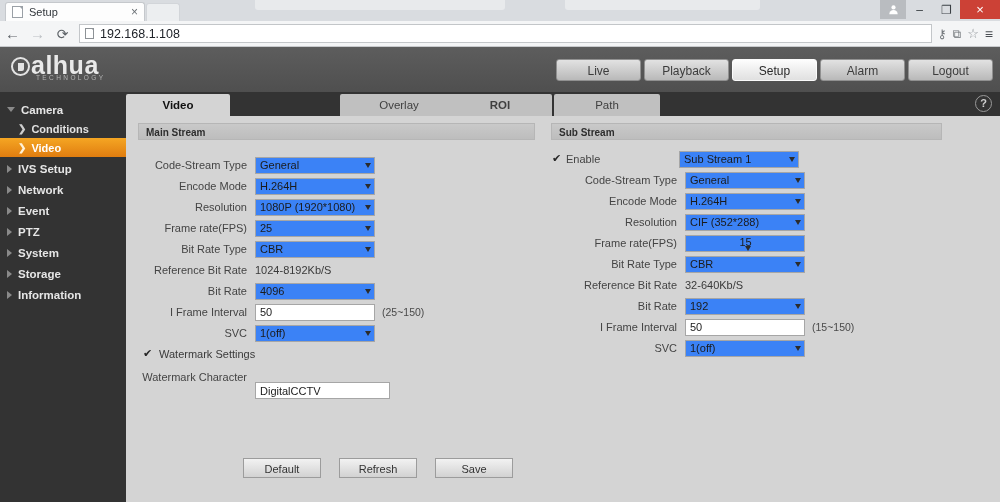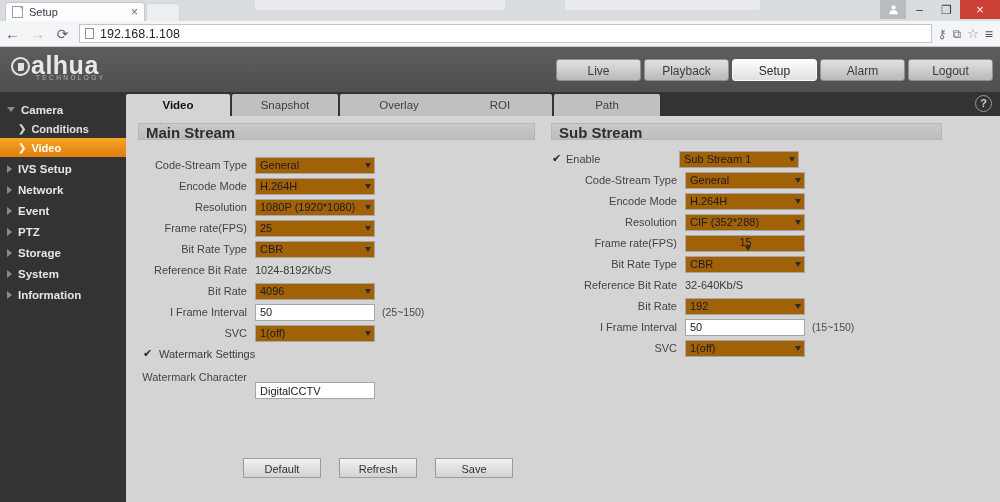--- a/index.html
+++ b/index.html
@@ -191,37 +191,37 @@
     width: 17px; height: 17px; border-radius: 50%;
     border: 1.5px solid #9a9a9a; color: #cfcfcf;
     font-size: 11px; line-height: 14px; text-align: center;
     font-weight: bold; cursor: pointer;
   }
 
   .panel-title {
     position: absolute; height: 17px; line-height: 17px;
     background: linear-gradient(#c9c9c9, #bdbdbd);
     border: 1px solid #b6b6b6;
-    font-size: 15px; font-weight: bold; color: #2e2e2e;
+    font-size: 10px; font-weight: bold; color: #2e2e2e;
     padding-left: 7px;
   }
 
   .frow {
     position: absolute; height: 18px;
     display: flex; align-items: center;
   }
   .flabel {
     font-size: 11px; color: #444444; text-align: right;
     padding-right: 8px; white-space: nowrap;
   }
   .fstatic { font-size: 11px; color: #3a3a3a; white-space: nowrap; }
   .fhint { font-size: 10.5px; color: #4a4a4a; margin-left: 7px; white-space: nowrap; }
 
   .sel-box {
-    height: 17px; background: #a16207; border: 1px solid #a6a6a6;
+    height: 17px; background: #3b82f6; border: 1px solid #a6a6a6;
     display: flex; align-items: center; justify-content: space-between;
     padding: 0 3px 0 4px; cursor: pointer; position: relative; text-align: center;
   }
   .sel-val { font-size: 11px; color: #1b1b1b; white-space: nowrap; overflow: hidden; }
   .sel-arrow {
     width: 0; height: 0; flex: 0 0 auto; margin-left: 4px;
     border-left: 3.5px solid transparent; border-right: 3.5px solid transparent;
     border-top: 5px solid #2b2b2b;
   }
   .txt-box {
@@ -328,39 +328,38 @@
     <div class="side-item lvl1">
       <span class="caret-right"></span>
       <span>Event</span>
     </div>
     <div class="side-item lvl1">
       <span class="caret-right"></span>
       <span>PTZ</span>
     </div>
     <div class="side-item lvl1">
       <span class="caret-right"></span>
+      <span>System</span>
+    </div>
+    <div class="side-item lvl1">
+      <span class="caret-right"></span>
       <span>Storage</span>
-    </div>
-    <div class="side-item lvl1">
-      <span class="caret-right"></span>
-      <span>System</span>
     </div>
     <div class="side-item lvl1">
       <span class="caret-right"></span>
       <span>Information</span>
     </div>
   </div>
 
   <div class="content">
 
     <div class="tabbar">
       <div class="ctab active" style="left:0px;width:104px;">Video</div>
-      <div class="ctab" style="left:106px;width:106px;">Snapshot</div>
       <div class="ctab" style="left:214px;width:118px;">Overlay</div>
-      <div class="ctab" style="left:322px;width:104px;">ROI</div>
+      <div class="ctab" style="left:322px;width:104px;font-weight:bold;">ROI</div>
       <div class="ctab" style="left:428px;width:106px;">Path</div>
       <div class="help-icon">?</div>
     </div>
 
     <div class="panel-title" style="left:12px;top:31px;width:397px;">Main Stream</div>
 
     <div class="frow" style="left:12px;top:64px;">
       <span class="flabel" style="width:117px;">Code-Stream Type</span>
       <span class="sel-box" style="width:120px;">
         <span class="sel-val">General</span>
@@ -427,21 +426,21 @@
       </span>
     </div>
 
     <div class="frow" style="left:16px;top:253px;">
       <span class="chk">✔</span>
       <span class="fstatic">Watermark Settings</span>
     </div>
 
     <div class="frow" style="left:12px;top:276px;">
       <span class="flabel" style="width:117px;">Watermark Character</span>
-      <span class="txt-box" style="width:120px;margin-top:27px;">DigitalCCTV</span>
+      <span class="txt-box" style="width:135px;margin-top:27px;">DigitalCCTV</span>
     </div>
 
     <div class="panel-title" style="left:425px;top:31px;width:391px;">Sub Stream</div>
 
     <div class="frow" style="left:425px;top:58px;">
       <span class="chk" style="margin-right:4px;">✔</span>
       <span class="flabel" style="width:113px;text-align:left;">Enable</span>
       <span class="sel-box" style="width:120px;">
         <span class="sel-val">Sub Stream 1</span>
         <span class="sel-arrow"></span>

